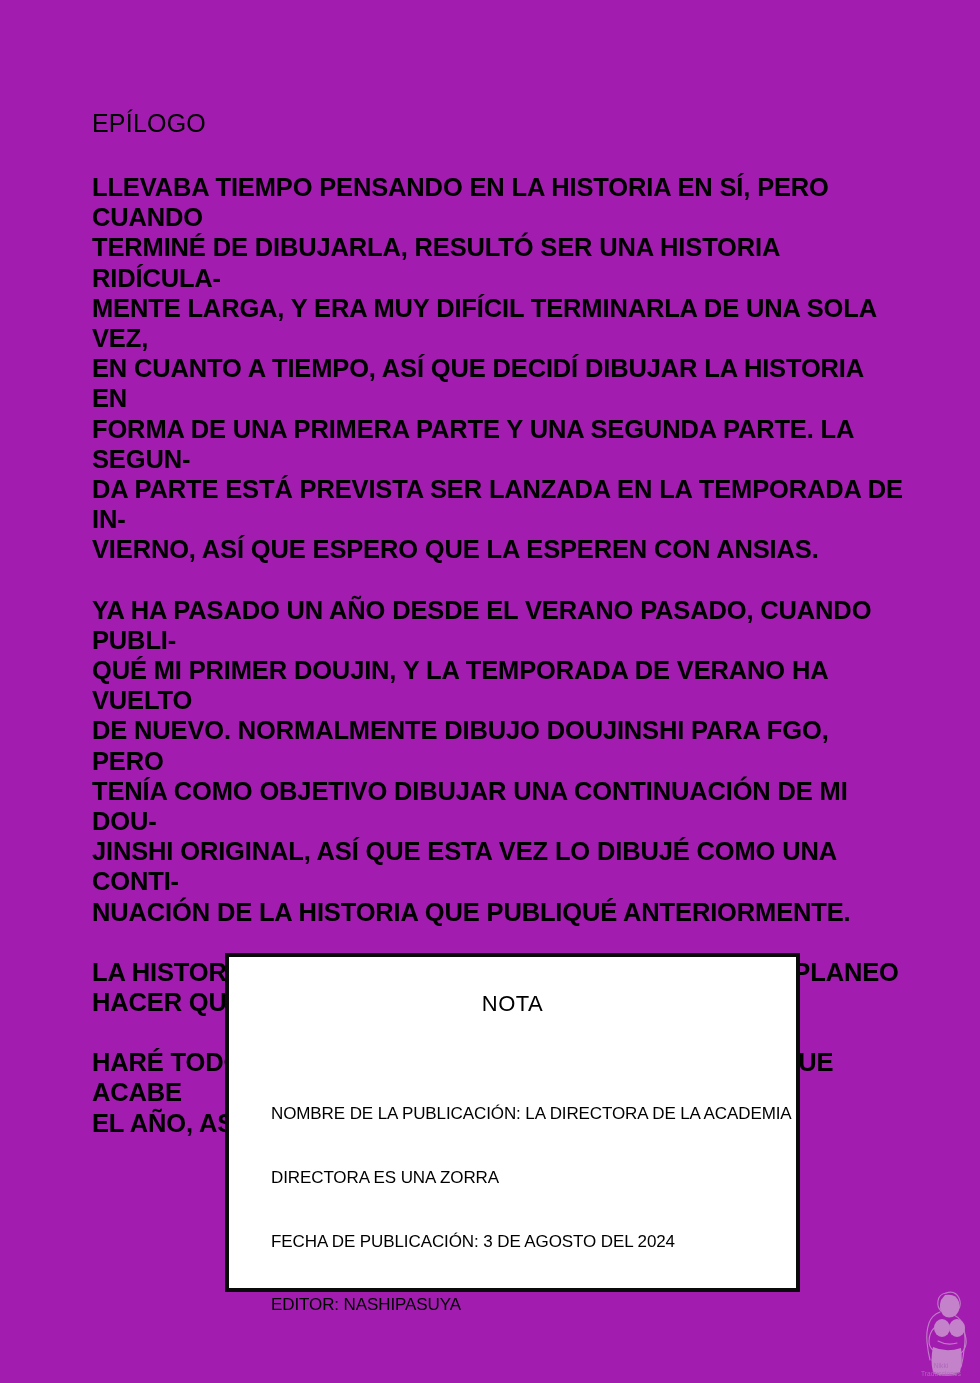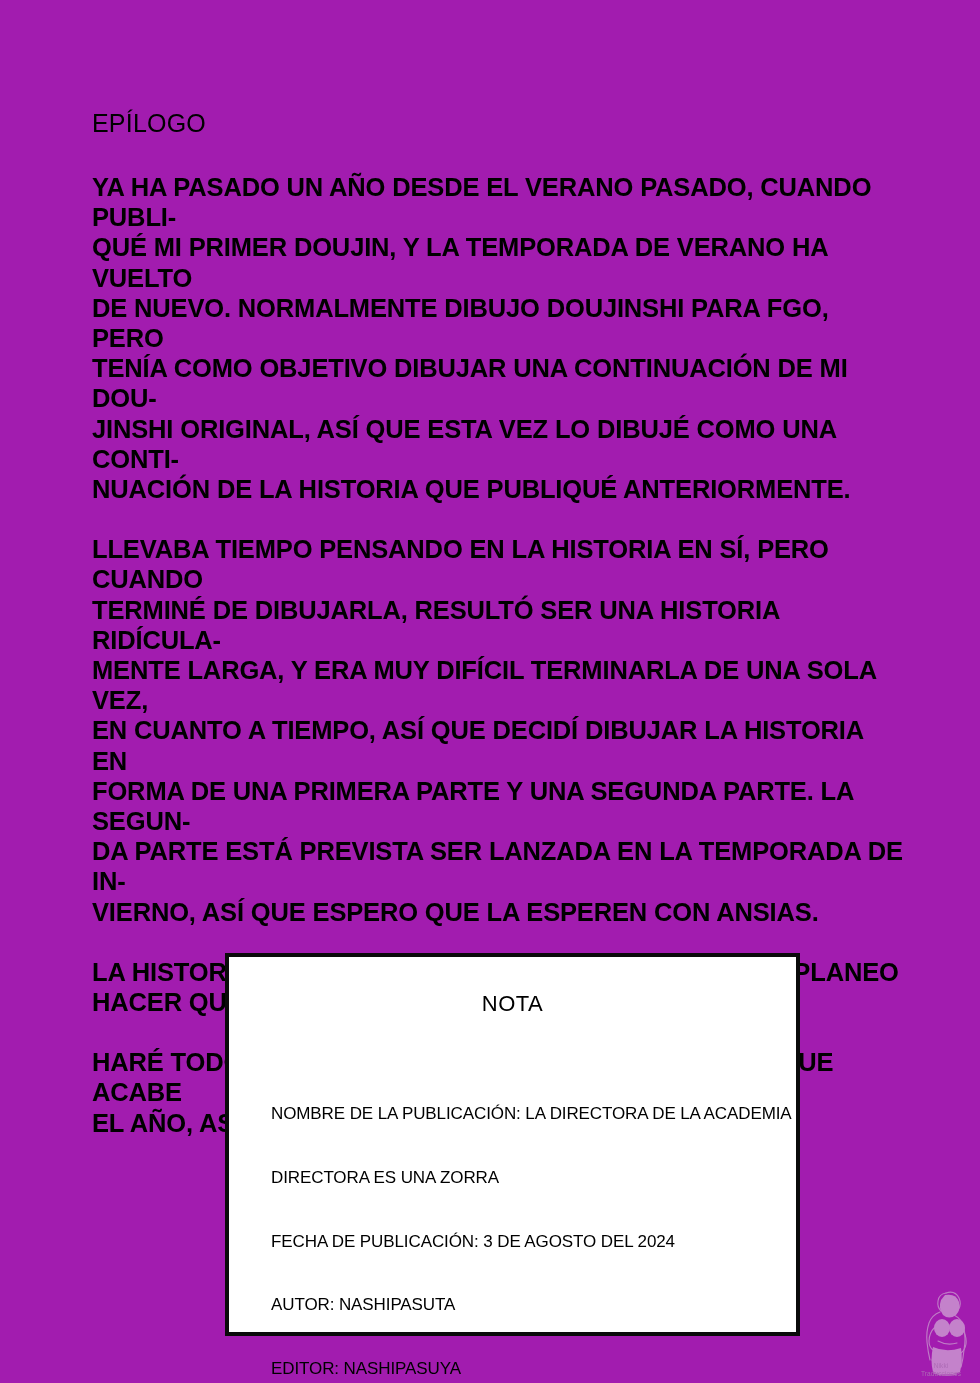--- a/index.html
+++ b/index.html
@@ -49,21 +49,21 @@
     white-space: pre-wrap;
   }
   .paragraph:last-child { margin-bottom: 0; }
 
   
   .nota-box {
     position: absolute;
     left: 225px;
     top: 953px;
     width: 575px;
-    height: 383px;
+    height: 339px;
     box-sizing: border-box;
     border: 4px solid #0a0a0a;
     background: #ffffff;
   }
 
   .nota-title {
     text-align: center;
     font-size: 22px;
     line-height: 26px;
     font-weight: 400;
@@ -107,50 +107,49 @@
   .watermark-caption span { display: block; }
 </style>
 </head>
 <body>
 
 <div class="page">
 
   <div class="epilogue">
     <div class="epilogue-heading">EPÍLOGO</div>
 
-    <p class="paragraph">YA HA PASADO UN AÑO DESDE EL VERANO PASADO, CUANDO PUBLI-
-QUÉ MI PRIMER DOUJIN, Y LA TEMPORADA DE VERANO HA VUELTO
-DE NUEVO. NORMALMENTE DIBUJO DOUJINSHI PARA FGO, PERO
-TENÍA COMO OBJETIVO DIBUJAR UNA CONTINUACIÓN DE MI DOU-
-JINSHI ORIGINAL, ASÍ QUE ESTA VEZ LO DIBUJÉ COMO UNA CONTI-
-NUACIÓN DE LA HISTORIA QUE PUBLIQUÉ ANTERIORMENTE.</p>
-
     <p class="paragraph">LLEVABA TIEMPO PENSANDO EN LA HISTORIA EN SÍ, PERO CUANDO
 TERMINÉ DE DIBUJARLA, RESULTÓ SER UNA HISTORIA RIDÍCULA-
 MENTE LARGA, Y ERA MUY DIFÍCIL TERMINARLA DE UNA SOLA VEZ,
 EN CUANTO A TIEMPO, ASÍ QUE DECIDÍ DIBUJAR LA HISTORIA EN
 FORMA DE UNA PRIMERA PARTE Y UNA SEGUNDA PARTE. LA SEGUN-
 DA PARTE ESTÁ PREVISTA SER LANZADA EN LA TEMPORADA DE IN-
 VIERNO, ASÍ QUE ESPERO QUE LA ESPEREN CON ANSIAS.</p>
+
+    <p class="paragraph">YA HA PASADO UN AÑO DESDE EL VERANO PASADO, CUANDO PUBLI-
+QUÉ MI PRIMER DOUJIN, Y LA TEMPORADA DE VERANO HA VUELTO
+DE NUEVO. NORMALMENTE DIBUJO DOUJINSHI PARA FGO, PERO
+TENÍA COMO OBJETIVO DIBUJAR UNA CONTINUACIÓN DE MI DOU-
+JINSHI ORIGINAL, ASÍ QUE ESTA VEZ LO DIBUJÉ COMO UNA CONTI-
+NUACIÓN DE LA HISTORIA QUE PUBLIQUÉ ANTERIORMENTE.</p>
 
     <p class="paragraph">LA HISTORIA SEGUIRÁ CENTRÁNDOSE EN LA MADRE, Y PLANEO
 HACER QUE  LA MADRE Y LA HIJA TENGAN SEXO.</p>
 
     <p class="paragraph">HARÉ TODO LO POSIBLE POR TERMINARLA ANTES DE QUE ACABE
 EL AÑO, ASÍ QUE SIGAN APOYÁNDOME.</p>
   </div>
 
   <div class="nota-box">
     <div class="nota-title">NOTA</div>
 
     <div class="nota-lines">
       <span class="nota-line">NOMBRE DE LA PUBLICACIÓN: LA DIRECTORA DE LA ACADEMIA</span>
       <span class="nota-line">DIRECTORA ES UNA ZORRA</span>
       <span class="nota-line">FECHA DE PUBLICACIÓN: 3 DE AGOSTO DEL 2024</span>
-      <span class="nota-line">AUTOR: NASHIPASUTA</span>
       <span class="nota-line">EDITOR: NASHIPASUYA</span>
       
       
     </div>
   </div>
 
   <div class="watermark">
     <svg viewBox="0 0 78 102" xmlns="http://www.w3.org/2000/svg">
       <g fill="none" stroke="#dcdcdd" stroke-width="1.1" stroke-linecap="round" stroke-linejoin="round">
         <path d="M44 12 q9 -3 13 5 q3 7 -1 12 q-2 4 -7 5"></path>

